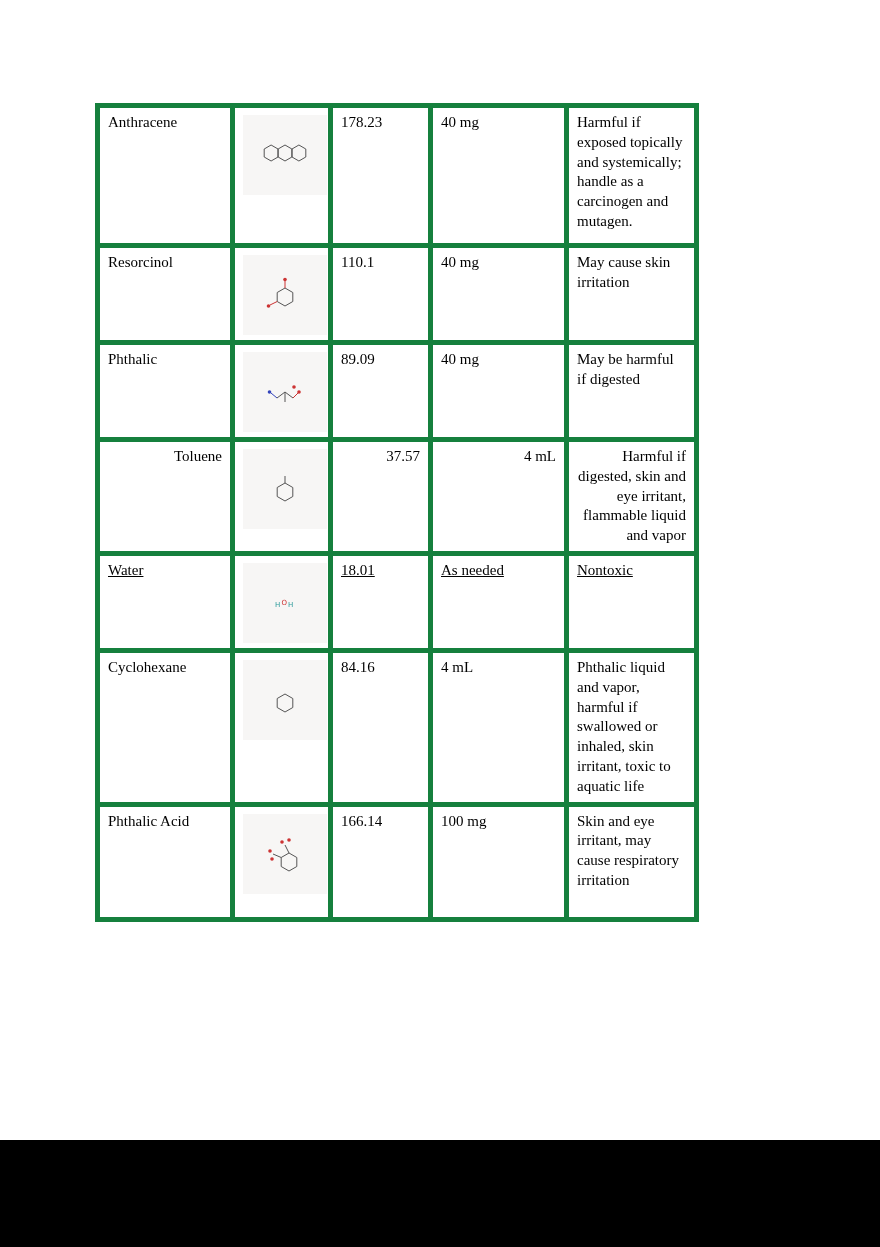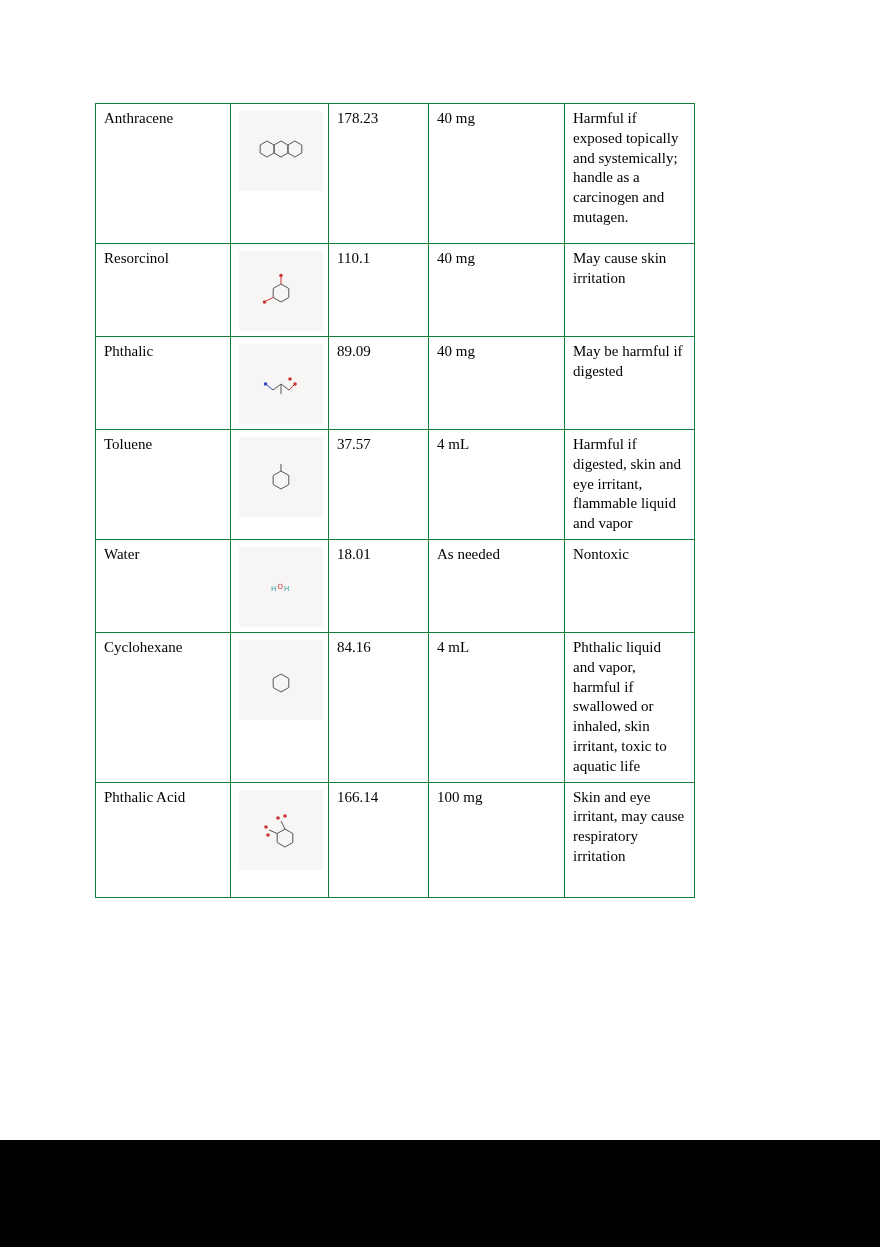--- a/index.html
+++ b/index.html
@@ -19,21 +19,21 @@
   }
   .chem-table {
     position: absolute;
     left: 95px;
     top: 103px;
     width: 576px;
     border-collapse: collapse;
     table-layout: fixed;
   }
   .chem-table td {
-    border: 1px solid #15803d;
+    border: 5px solid #15803d;
     vertical-align: top;
     padding: 5px 8px;
     font-size: 15px;
     line-height: 1.32;
   }
   .col-name      { width: 135px; }
   .col-structure { width: 98px; padding: 6px 4px; }
   .col-mw        { width: 100px; }
   .col-amount    { width: 136px; }
   .col-hazard    { width: 130px; padding-left: 12px; }
@@ -101,35 +101,35 @@
                 <line x1="50" y1="46" x2="55" y2="41" stroke="#cc3333" stroke-width="1" fill="none"></line>
                 <circle cx="56" cy="40" r="1.8" fill="#cc3333"></circle>
                 <circle cx="51" cy="35" r="1.8" fill="#cc3333"></circle>
               </svg>
             </div>
           </td>
           <td class="col-mw"><span>89.09</span></td>
           <td class="col-amount"><span>40 mg</span></td>
           <td class="col-hazard"><span>May be harmful if digested</span></td>
         </tr>
-        <tr style="height: 100px;">
+        <tr style="height: 100px; text-align: right;">
           <td class="col-name"><span>Toluene</span></td>
           <td class="col-structure">
             <div class="struct-box">
               <svg viewBox="0 0 84 80" width="84" height="80" xmlns="http://www.w3.org/2000/svg">
                 <polygon points="42.0,34.0 49.8,38.5 49.8,47.5 42.0,52.0 34.2,47.5 34.2,38.5" stroke="#555" stroke-width="1" fill="none"></polygon>
                 <line x1="42" y1="34" x2="42" y2="27" stroke="#555" stroke-width="1" fill="none"></line>
               </svg>
             </div>
           </td>
           <td class="col-mw"><span>37.57</span></td>
           <td class="col-amount"><span>4 mL</span></td>
           <td class="col-hazard"><span>Harmful if digested, skin and eye irritant, flammable liquid and vapor</span></td>
         </tr>
-        <tr style="height: 86px;">
+        <tr style="height: 86px; text-decoration: underline;">
           <td class="col-name"><span>Water</span></td>
           <td class="col-structure">
             <div class="struct-box">
               <svg viewBox="0 0 84 80" width="84" height="80" xmlns="http://www.w3.org/2000/svg">
                 <text x="32" y="44" font-size="7" fill="#2a9a9a" font-family="DejaVu Sans, sans-serif">H</text>
                 <text x="38.5" y="41.5" font-size="7" fill="#cc3333" font-family="DejaVu Sans, sans-serif">O</text>
                 <text x="45" y="44" font-size="7" fill="#2a9a9a" font-family="DejaVu Sans, sans-serif">H</text>
               </svg>
             </div>
           </td>

